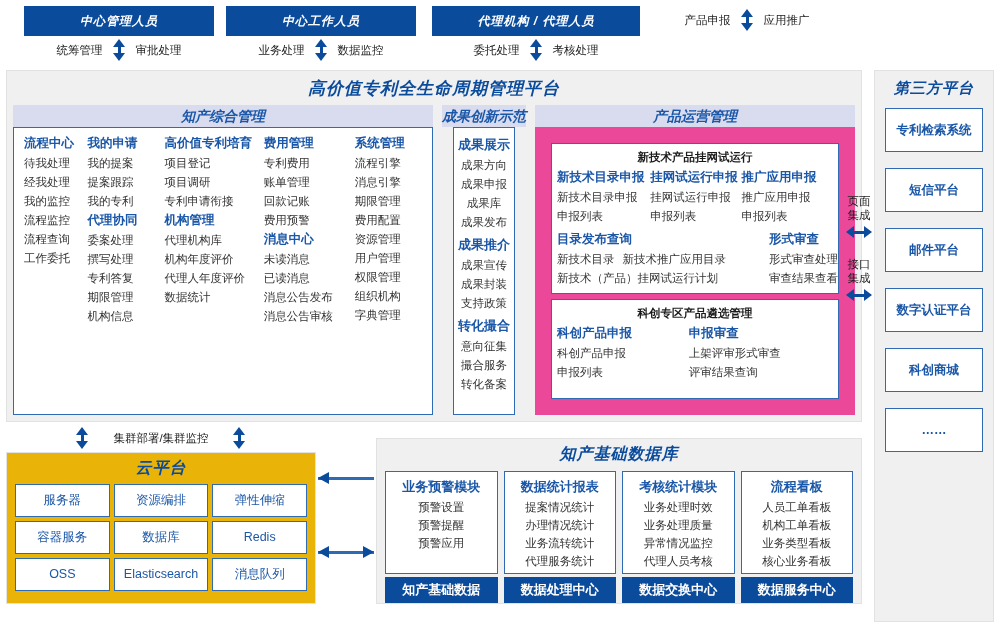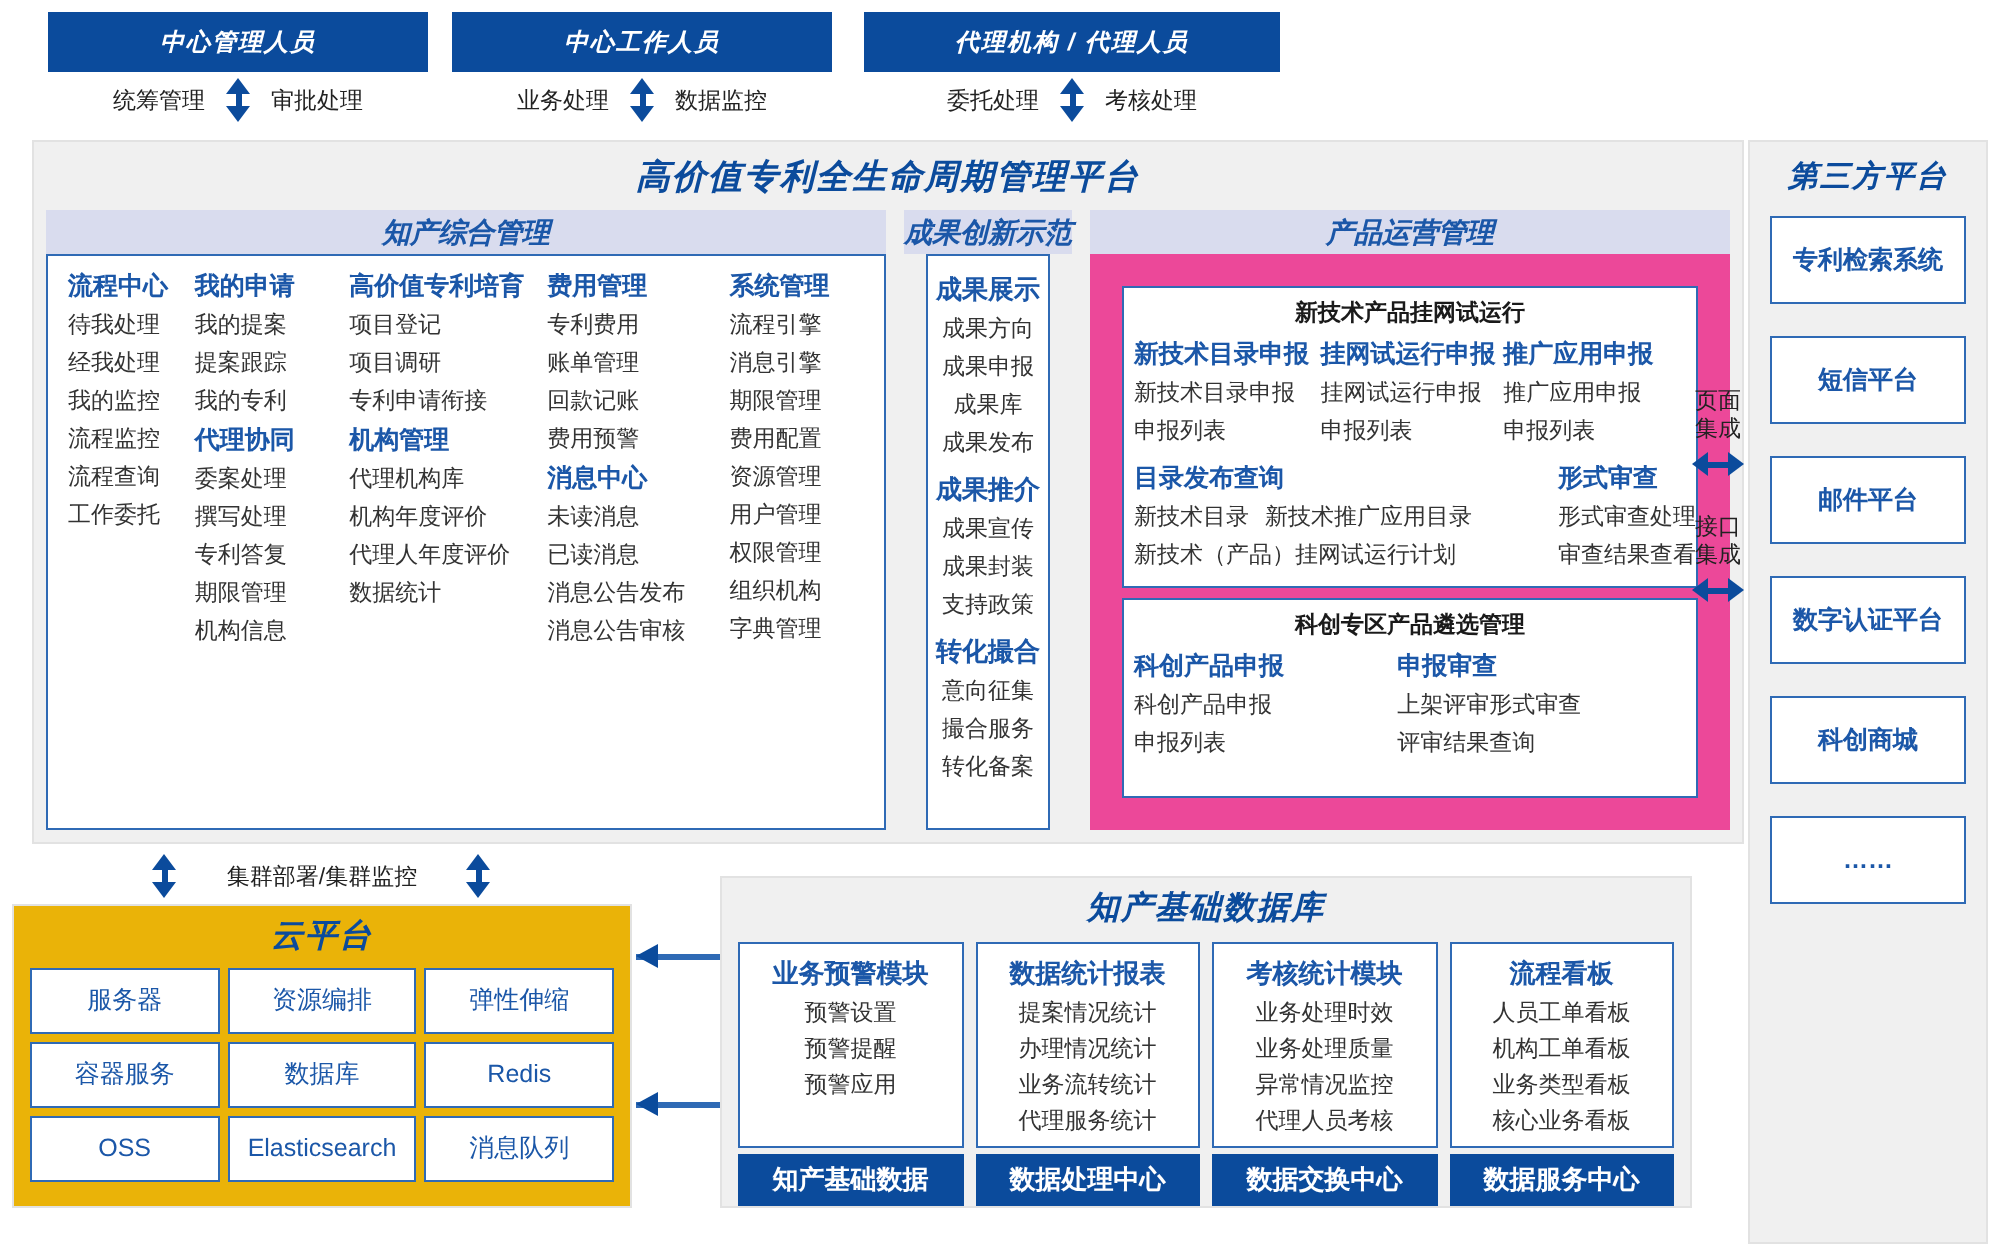--- a/index.html
+++ b/index.html
@@ -33,21 +33,21 @@
     border-left: 6.5px solid transparent; border-right: 6.5px solid transparent;
   }
   .vbiarrow::before { top: 0; border-bottom: 8px solid #0b4b9c; }
   .vbiarrow::after { bottom: 0; border-top: 8px solid #0b4b9c; }
   .vbiarrow .stem {
     position: absolute; left: 5px; top: 7px; width: 3px; height: 8px; background: #0b4b9c;
   }
 
   
   .platform {
-    position: absolute; left: 16px; top: 70px; width: 856px; height: 352px;
+    position: absolute; left: 6px; top: 70px; width: 856px; height: 352px;
     background: #f0f0f0; border: 1px solid #e2e2e2;
   }
   .platform-title {
     text-align: center; font-size: 17px; font-weight: bold; font-style: italic;
     color: #0b4b9c; padding: 6px 0 5px 0; letter-spacing: 1px;
   }
   .platform-body {
     display: flex; gap: 4px; padding: 0 6px 6px 6px; height: 316px;
   }
   .sec { display: flex; flex-direction: column; }
@@ -185,21 +185,21 @@
     border-right: 11px solid #0b4b9c;
   }
   .arrow-line .headR {
     position: absolute; right: 0; top: 0; width: 0; height: 0;
     border-top: 6.5px solid transparent; border-bottom: 6.5px solid transparent;
     border-left: 11px solid #0b4b9c;
   }
 
   
   .db {
-    position: absolute; left: 360px; top: 438px; width: 486px; height: 166px;
+    position: absolute; left: 376px; top: 438px; width: 486px; height: 166px;
     background: #f0f0f0; border: 1px solid #e2e2e2; padding: 2px 8px 8px 8px;
   }
   .db-title {
     text-align: center; font-size: 16px; font-weight: bold; font-style: italic;
     color: #0b4b9c; padding: 3px 0 6px 0; letter-spacing: 1px;
   }
   .db-cols { display: flex; gap: 6px; }
   .db-col { flex: 1; display: flex; flex-direction: column; }
   .db-card {
     border: 1.5px solid #2f6ab5; background: #fff; height: 103px;
@@ -245,20 +245,27 @@
       <div class="role-bar">代理机构 / 代理人员</div>
       <div class="role-subs">
         <span class="lbl">委托处理</span>
         <span class="vbiarrow">
             <span class="stem"></span>
           </span>
         <span class="lbl">考核处理</span>
       </div>
     </div>
     <div class="role-col" style="left:652px;width:190px;">
+      <div class="role-subs">
+        <span class="lbl">产品申报</span>
+        <span class="vbiarrow">
+            <span class="stem"></span>
+          </span>
+        <span class="lbl">应用推广</span>
+      </div>
     </div>
   </div>
 
   <div class="platform">
     <div class="platform-title">高价值专利全生命周期管理平台</div>
     <div class="platform-body">
 
       <div class="sec sec-zc">
         <div class="sec-hd">知产综合管理</div>
         <div class="sec-box">

